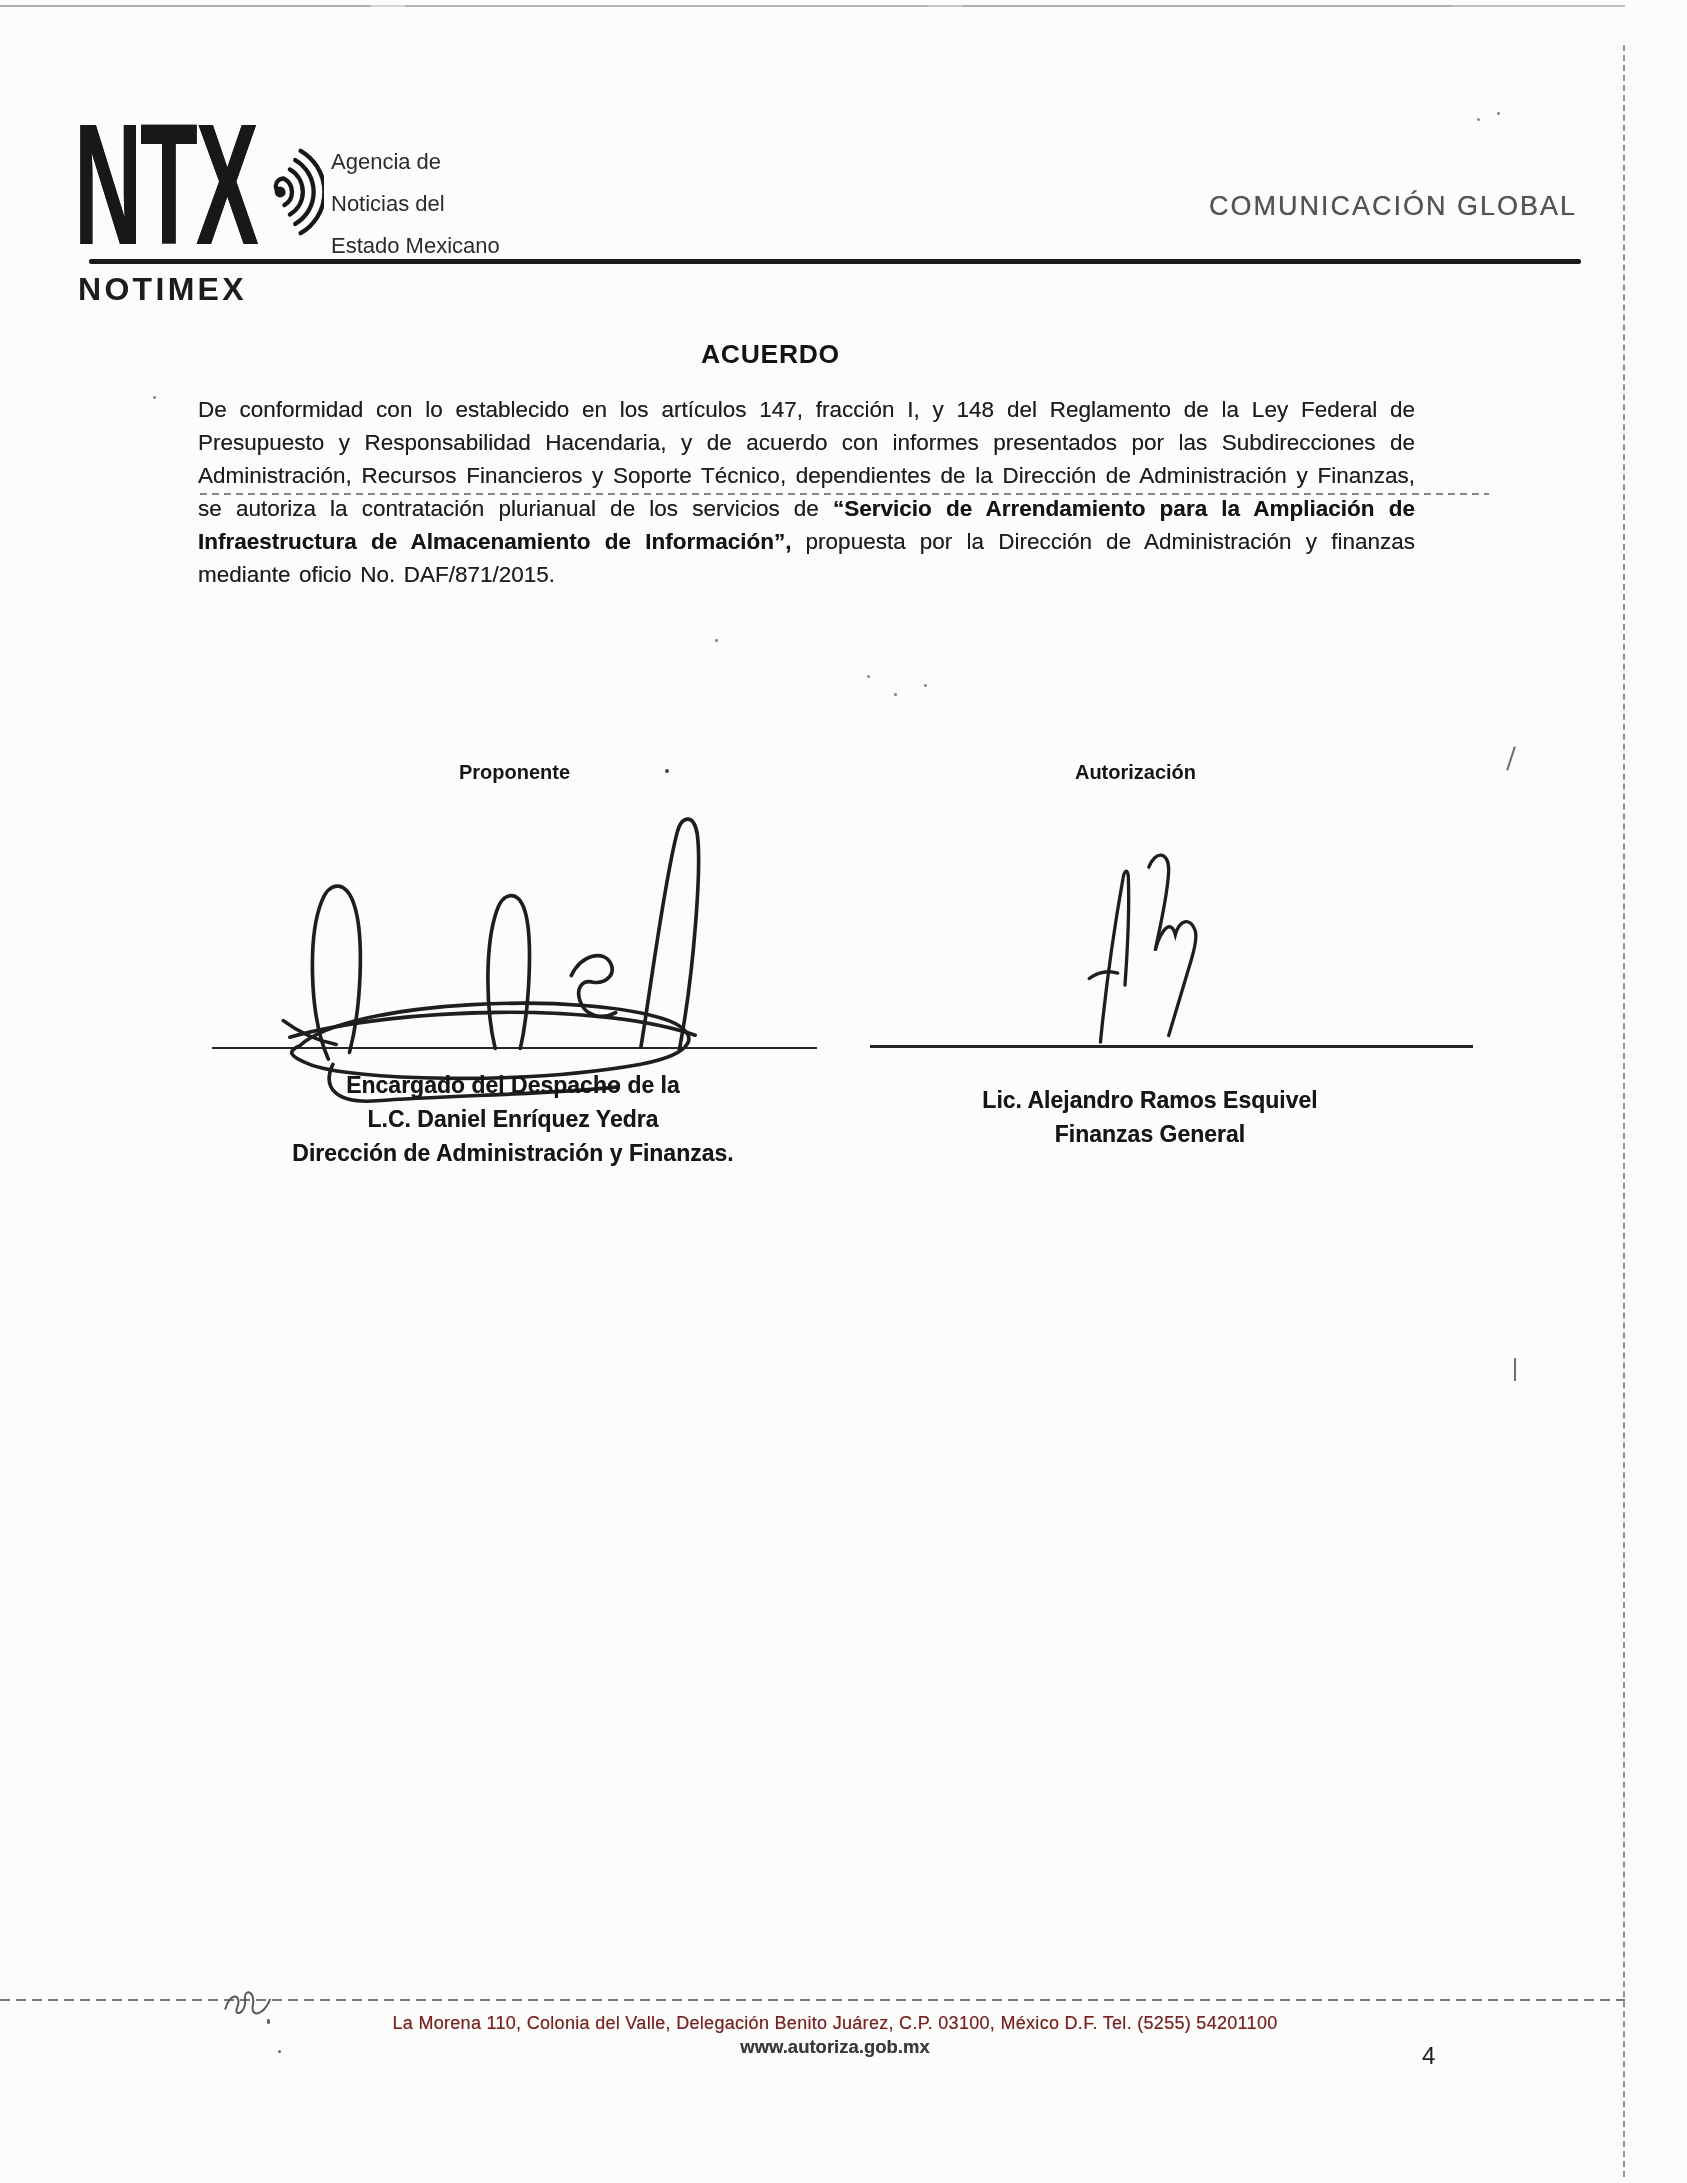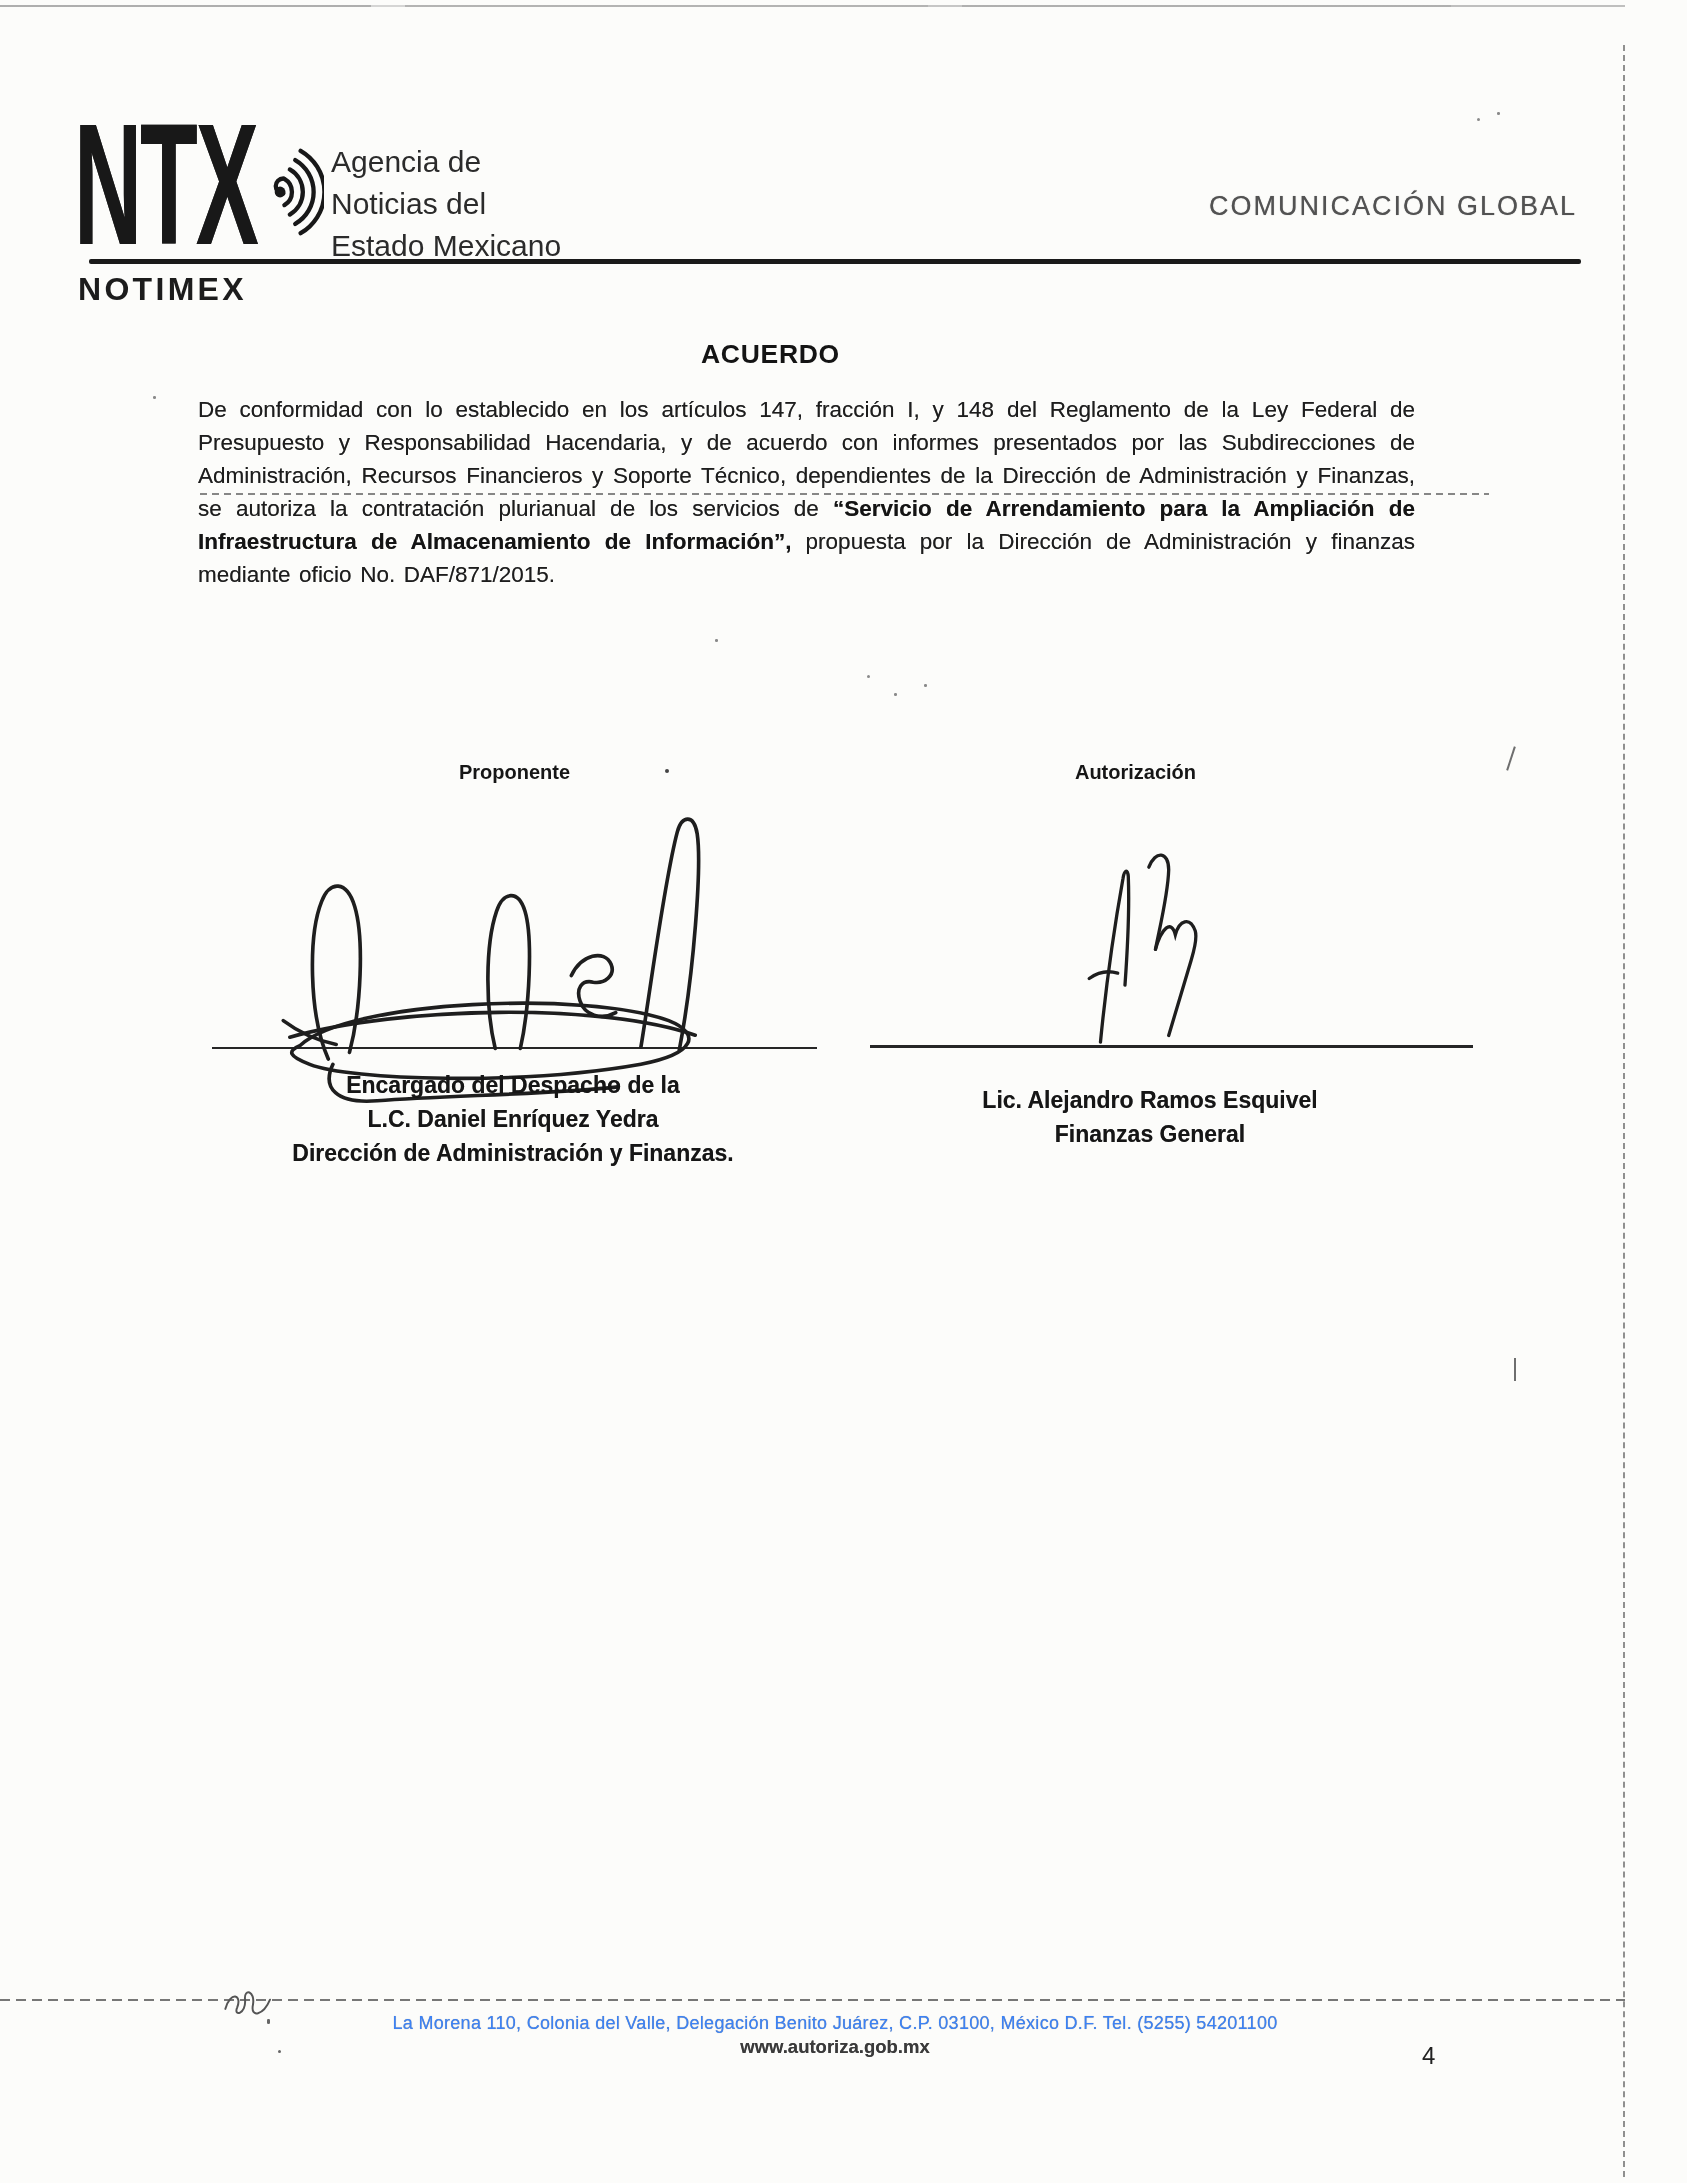--- a/index.html
+++ b/index.html
@@ -20,21 +20,21 @@
   .footer-dash{position:absolute;left:0;top:1999px;width:1687px;height:2px;opacity:.8;
     background:repeating-linear-gradient(90deg,#555 0 10px,transparent 10px 16px);}
   .speck{position:absolute;background:#8a8a8a;border-radius:50%;}
   .tick{position:absolute;background:#6e6e6e;}
   
   .ntx{position:absolute;left:74px;top:98px;font-size:172px;line-height:1;font-weight:bold;
     letter-spacing:-4px;color:#181818;transform:scaleX(.55);transform-origin:left top;
     text-shadow:0 0 0.7px #333;}
   .notimex{position:absolute;left:78px;top:271px;font-size:32px;font-weight:bold;letter-spacing:3.3px;color:#1c1c1c;}
   .logo-icon{position:absolute;left:267px;top:146px;}
-  .tagline{position:absolute;left:331px;top:141px;font-size:30px;line-height:42px;color:#2b2b2b;}
+  .tagline{position:absolute;left:331px;top:141px;font-size:22px;line-height:42px;color:#2b2b2b;}
   .com-global{position:absolute;left:1209px;top:191px;font-size:27px;letter-spacing:2px;color:#525252;
     text-shadow:0 0 0.8px #7a7a7a;}
   .rule{position:absolute;left:89px;top:259px;width:1492px;height:4.6px;background:#1a1a1a;border-radius:2px;}
   
   .title{position:absolute;left:701px;top:339px;width:268px;text-align:left;
     font-size:26.5px;font-weight:bold;letter-spacing:0.7px;color:#141414;}
   .para{position:absolute;left:198px;top:393px;width:1217px;font-size:22.5px;line-height:33px;
     text-align:justify;word-spacing:2.3px;color:#1d1d1d;text-shadow:0 0 0.4px rgba(0,0,0,.5);}
   .para b{font-weight:bold;color:#141414;}
   
@@ -46,21 +46,21 @@
   .sigline.right{left:870px;top:1045px;width:603px;}
   .sig-svg{position:absolute;}
   .sig-svg.left{left:270px;top:802px;}
   .sig-svg.right{left:1064px;top:842px;}
   .nameblock{position:absolute;text-align:center;font-weight:bold;font-size:23px;line-height:34px;color:#161616;
     text-shadow:0 0 0.4px rgba(0,0,0,.5);}
   .nameblock.left{left:230px;top:1068px;width:566px;}
   .nameblock.right{left:867px;top:1083px;width:566px;}
   
   .footer-scribble{position:absolute;left:217px;top:1980px;}
-  .addr{position:absolute;left:0;top:2013px;width:1670px;text-align:center;font-size:18px;color:#3b82f6;
+  .addr{position:absolute;left:0;top:2013px;width:1670px;text-align:center;font-size:18px;color:#7f1d1d;
     letter-spacing:0.3px;text-shadow:0 0 0.7px #8a8a8a;}
   .site{position:absolute;left:0;top:2036px;width:1670px;text-align:center;font-size:18.5px;font-weight:bold;
     color:#3a3a3a;text-shadow:0 0 0.5px #777;}
   .pagenum{position:absolute;left:1422px;top:2042px;font-size:24px;color:#222;}
 </style>
 </head>
 <body>
 
 <div class="page" data-name="scanned-document-page">
 

